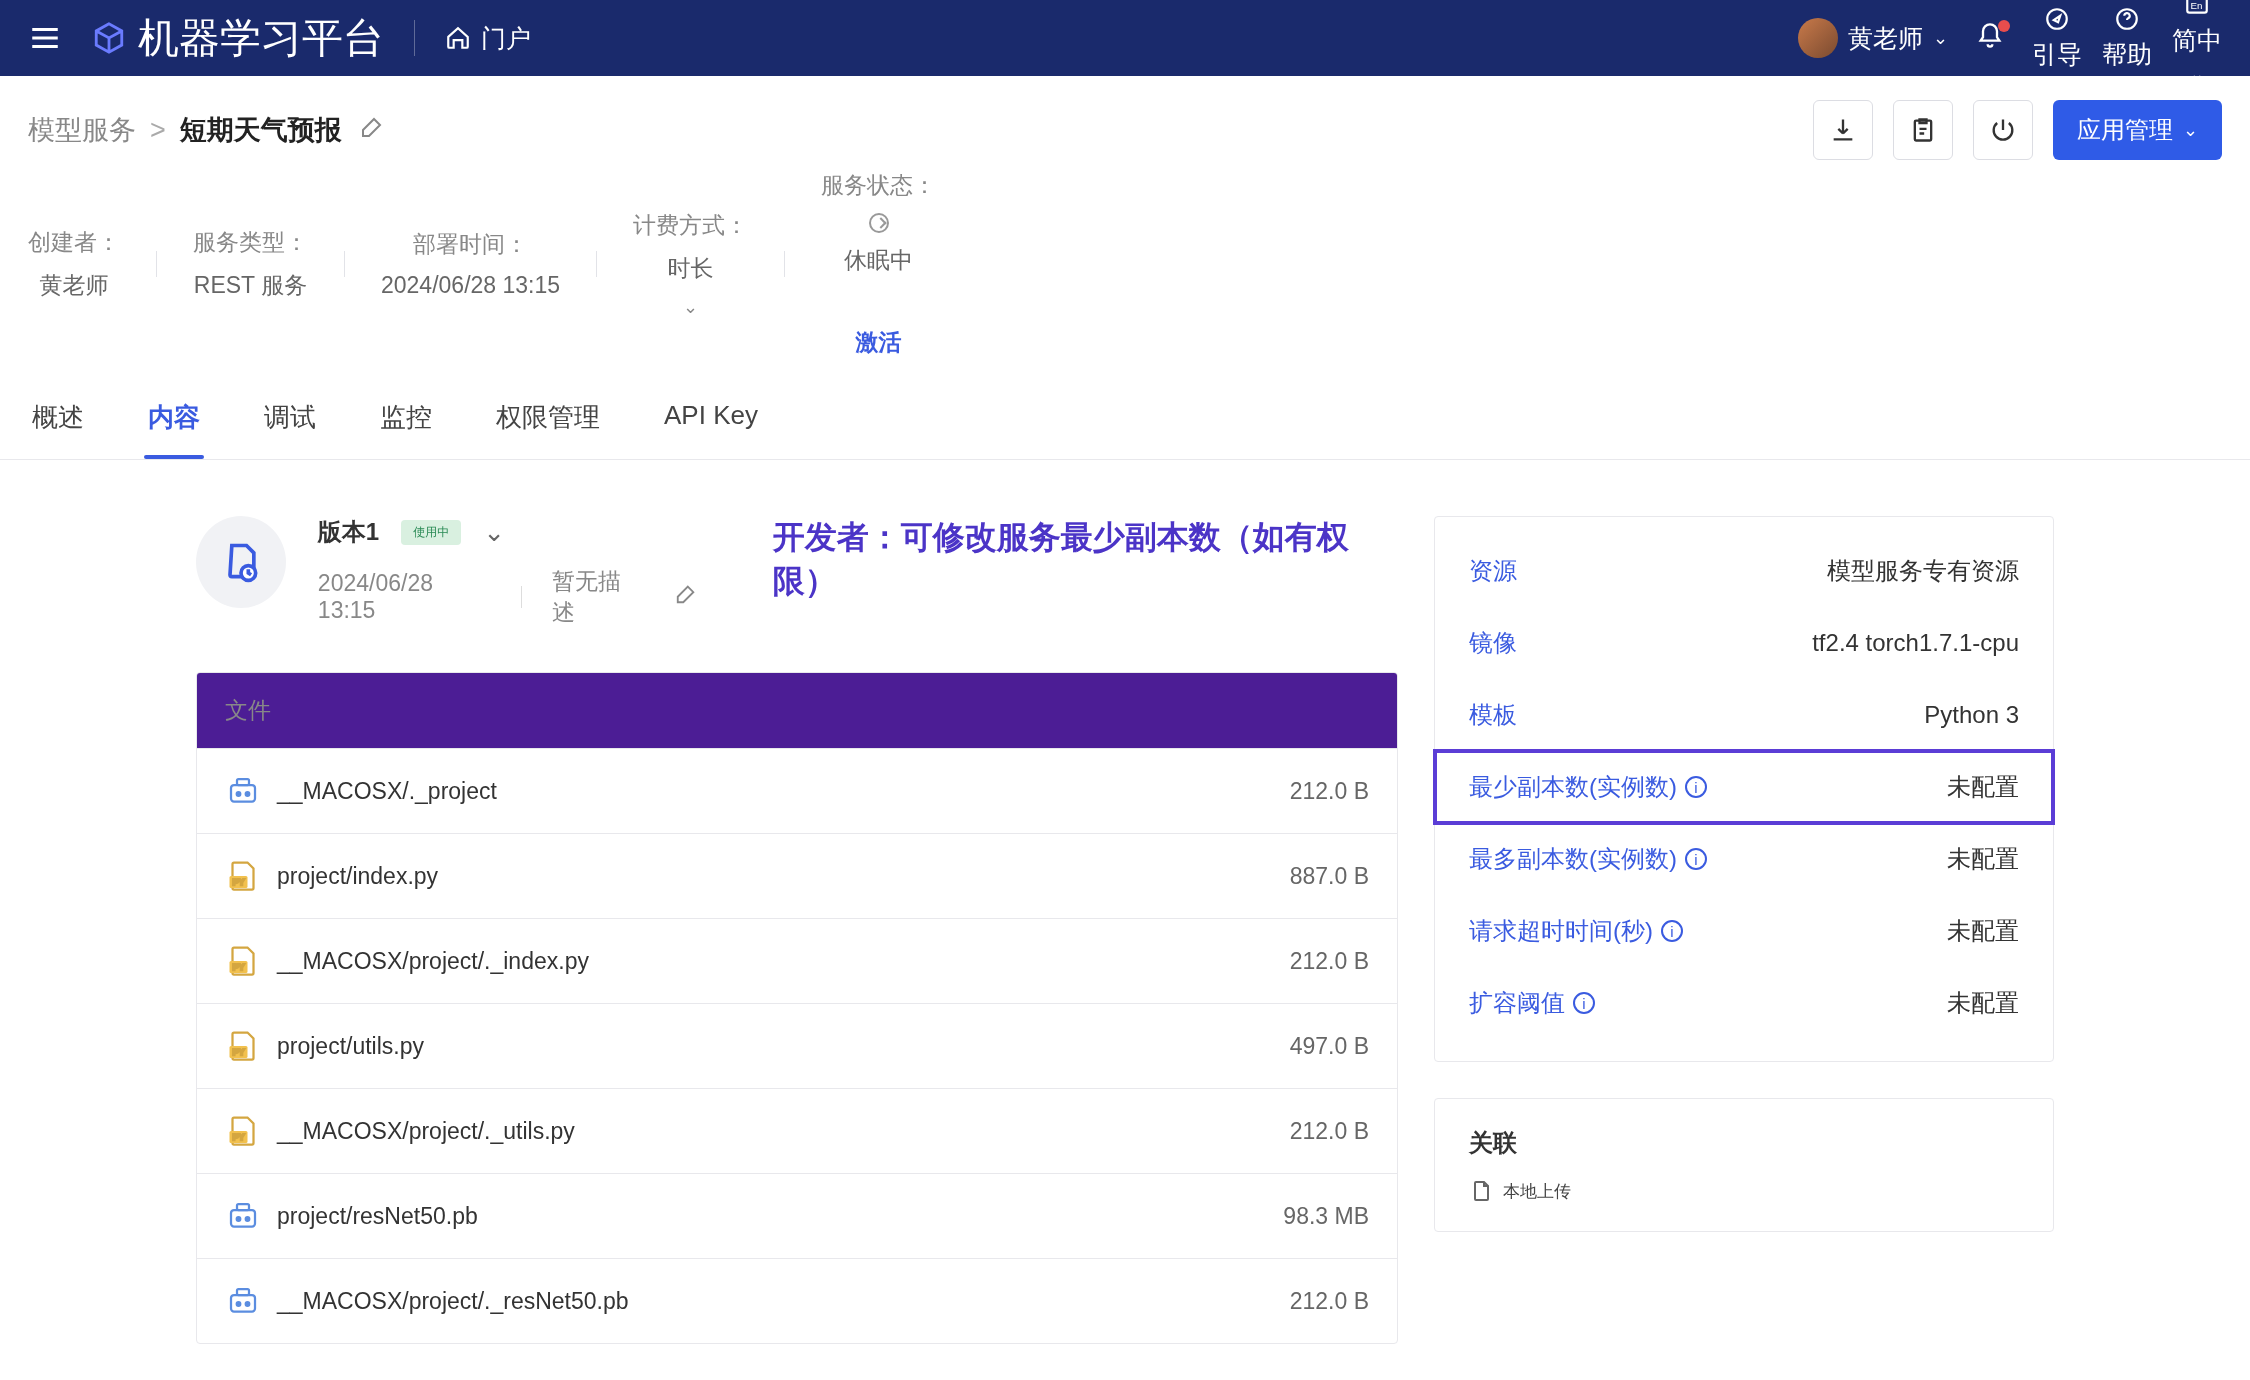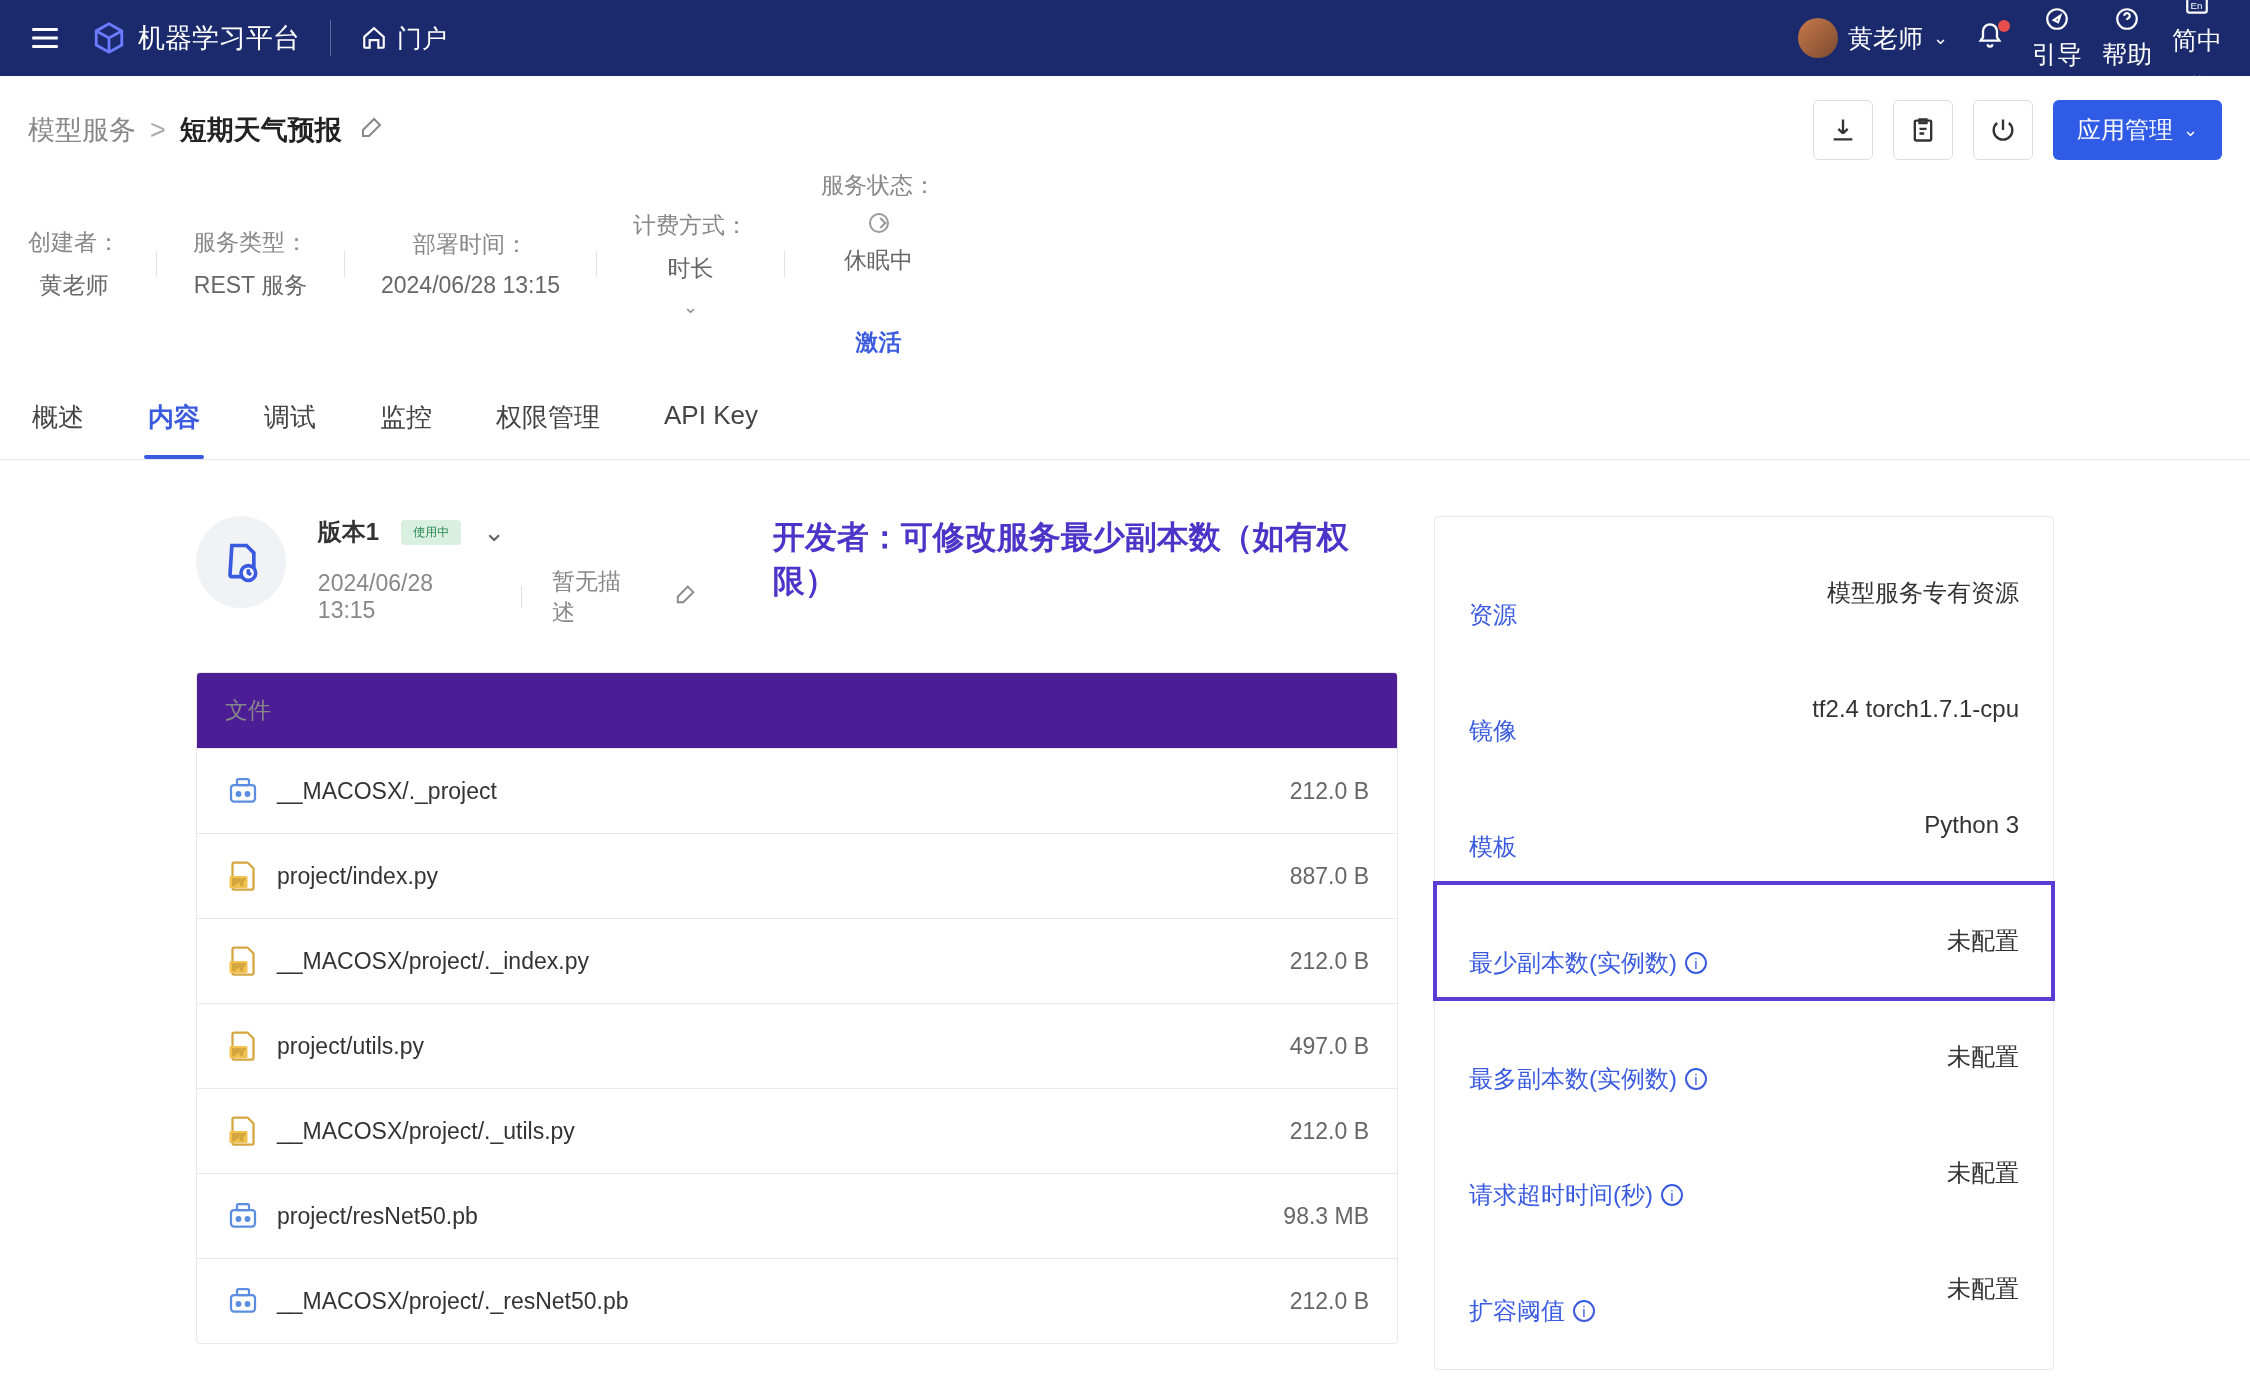--- a/index.html
+++ b/index.html
@@ -3,21 +3,21 @@
 <meta charset="utf-8">
 <style>
 * { margin:0; padding:0; box-sizing:border-box; }
 body { font-family: -apple-system,"PingFang SC","Microsoft YaHei",sans-serif; background:#fff; font-size:21px; color:#333; width:2250px; height:1380px; overflow:hidden; }
 
 
 .topnav { height:76px; background:#1a2a6c; display:flex; align-items:center; padding:0 28px; color:#fff; }
 .hamburger,.logo { display:flex; align-items:center; }
 .hamburger svg,.logo svg { width:34px; height:34px; }
 .logo { margin-left:30px; gap:12px; }
-.app-title { font-size:27px; font-weight:500; }
+.app-title { font-size:41px; font-weight:500; }
 .vdiv { width:1px; height:36px; background:rgba(255,255,255,.3); margin:0 30px; }
 .portal { display:flex; align-items:center; gap:10px; font-size:25px; }
 .topnav-right { margin-left:auto; display:flex; align-items:center; gap:20px; }
 .avatar { width:40px; height:40px; border-radius:50%; background:linear-gradient(135deg,#c97a4a,#7a4a30); }
 .user { display:flex; align-items:center; gap:10px; font-size:25px; }
 .chev { font-size:18px; }
 .bell { position:relative; padding:0 8px; }
 .bell .dot { position:absolute; top:-2px; right:2px; width:12px; height:12px; background:#e84d4d; border-radius:50%; }
 .tlink { display:flex; align-items:center; gap:6px; font-size:25px; cursor:pointer;flex-direction:column; }
 .tlink svg { width:26px; height:26px; }
@@ -67,21 +67,21 @@
 .fhead { background:#4c1d95; padding:22px 28px; color:#888; font-size:23px; border-bottom:1px solid #e8e8ec; }
 .frow { display:flex; align-items:center; padding:24px 28px; border-bottom:1px solid #e8e8ec; font-size:23px; }
 .frow:last-child { border-bottom:none; }
 .ficon { width:36px; height:36px; margin-right:16px; position:relative;}
 .ficon svg{width:36px;height:36px;}
 .fsize { margin-left:auto; color:#666; }
 
 .right { width:620px; }
 .card { border:1px solid #e8e8ec; border-radius:4px; padding:18px 34px 22px; margin-bottom:36px; }
 .crow { display:flex; align-items:center; padding:20px 0; font-size:24px; justify-content:space-between; }
-.crow .k { color:#3a5be0; display:flex; align-items:center; gap:8px;margin-top:44px; }
+.crow .k { color:#3a5be0; display:flex; align-items:center; gap:8px; }
 .crow .v2 { color:#333; text-align:right; }
 .info-ic { width:22px; height:22px; border:2px solid #3a5be0; border-radius:50%; display:inline-flex; align-items:center; justify-content:center; font-size:15px; color:#3a5be0; font-style:normal;}
 .crow.hl { outline:4px solid #5b3dd6; outline-offset:-2px; margin:0 -34px; padding:20px 34px; }
 .ctitle { font-size:24px; font-weight:600; padding:10px 0 14px; }
 .clink { display:flex; align-items:center; gap:10px; font-size:17px; color:#444; padding:6px 0; cursor:pointer; }
 </style>
 </head>
 <body>
 
 <div class="topnav">

